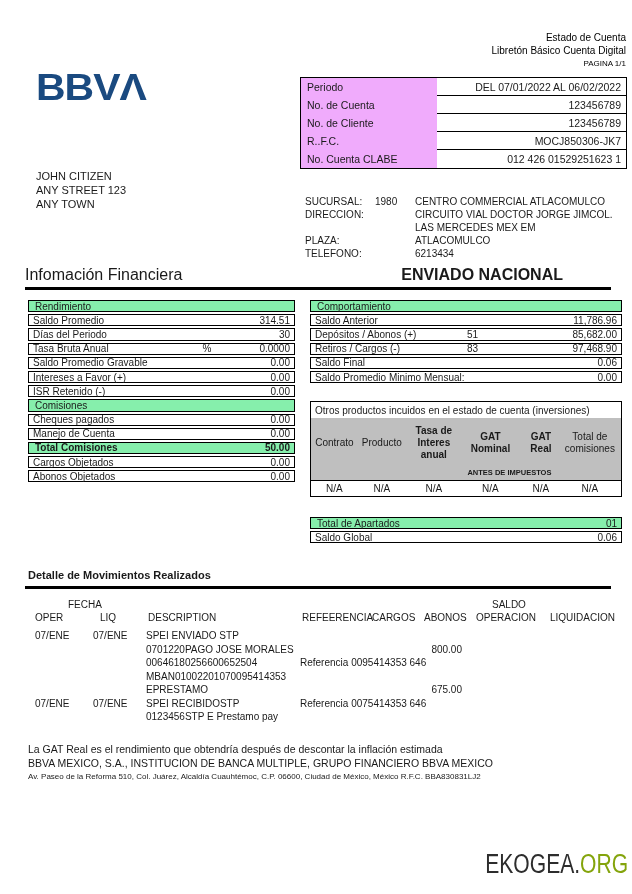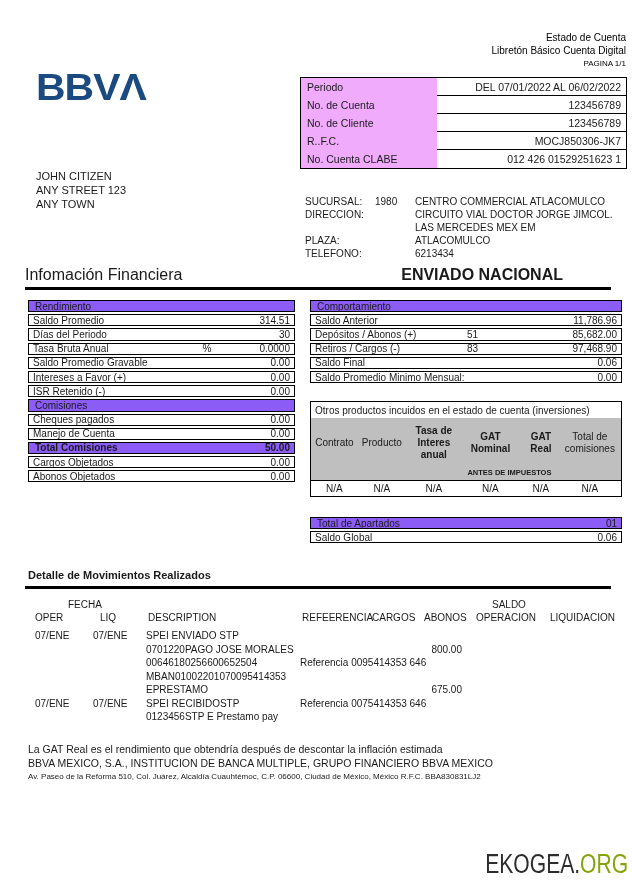--- a/index.html
+++ b/index.html
@@ -39,21 +39,21 @@
     display:flex; justify-content:space-between; align-items:flex-end;
     border-bottom:3px solid #000; padding-bottom:3px; font-size:16px;
   }
   .fin-bar .right { font-weight:bold; padding-right:48px; }
 
   
   .frow {
     display:flex; align-items:center; border:1px solid #000;
     height:12.2px; margin-bottom:2px; padding:0 4px; font-size:10px; background:#fff;
   }
-  .frow.gray { background:#8b5cf6;padding-left:6px; }
+  .frow.gray { background:#86efac;padding-left:6px; }
   .frow.bold { font-weight:bold; }
   .frow .lbl { flex:1; white-space:nowrap; }
   .frow .mid { width:46px; text-align:center; }
   .frow .cnt { width:90px; }
   .frow .val { min-width:60px; text-align:right; }
 
   .fin-left  { position:absolute; left:28px;  top:300px; width:267px; }
   .comp-table{ position:absolute; left:310px; top:300px; width:312px; }
   .apartados { position:absolute; left:310px; top:517px; width:312px; }
 

